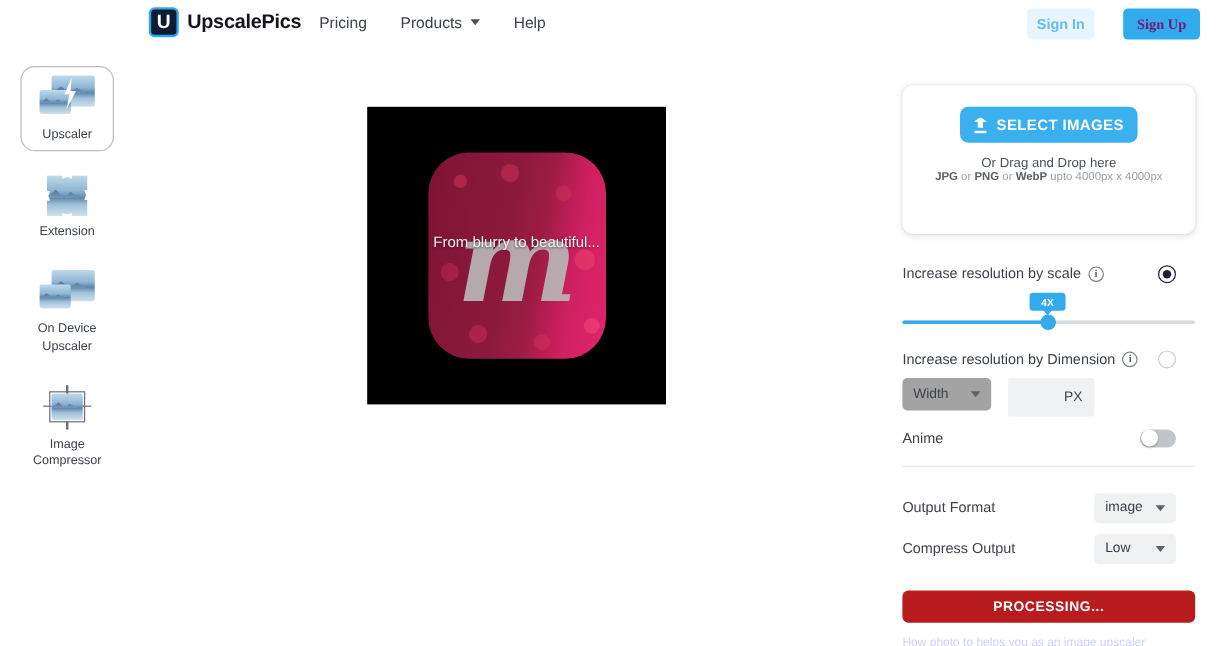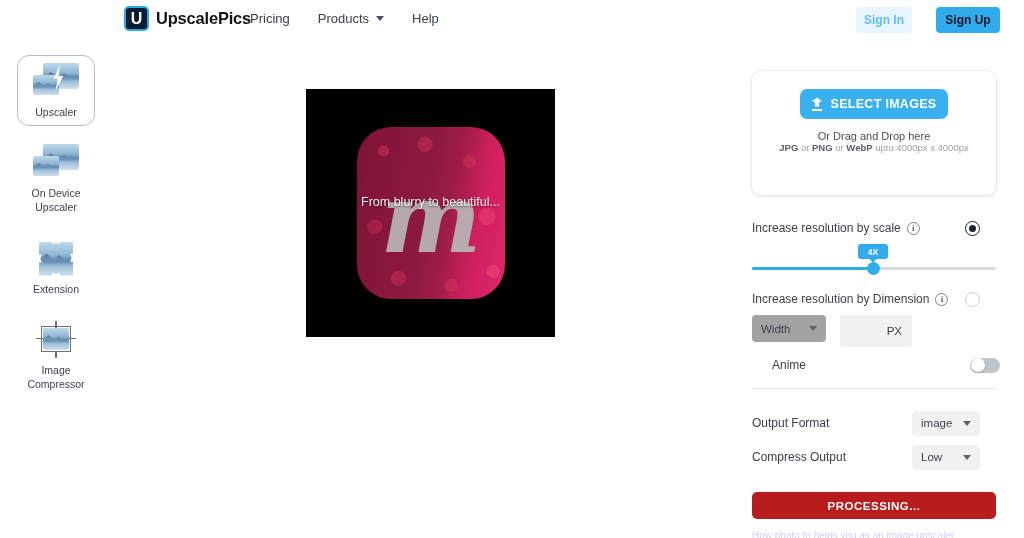--- a/index.html
+++ b/index.html
@@ -21,44 +21,44 @@
   .brand { position: absolute; left: 124px; top: 6px; display: flex; align-items: center; gap: 7px; }
   .logo-mark {
     width: 25px; height: 25px; border-radius: 5px;
     background: #0d1b33;
     border: 2px solid #2fa8e8;
     display: flex; align-items: center; justify-content: center;
     color: #ffffff; font-size: 16px; font-weight: 700; line-height: 1;
   }
   .brand-name { font-size: 16.5px; font-weight: 700; letter-spacing: -0.2px; color: #12141a; }
 
-  .nav { position: absolute; left: 250px; top: 11px; display: flex; align-items: center; gap: 28px; }
+  .nav { position: absolute; left: 266px; top: 11px; display: flex; align-items: center; gap: 28px; }
   .nav-item { font-size: 13px; color: #3b404b; cursor: pointer; display: flex; align-items: center; gap: 7px; }
   .caret {
     width: 0; height: 0;
     border-left: 4.5px solid transparent;
     border-right: 4.5px solid transparent;
     border-top: 5px solid #4a4f5a;
     display: inline-block;
   }
 
   .auth { position: absolute; right: 24px; top: 7px; display: flex; align-items: center; gap: 24px; }
   .btn-signin {
     width: 56px; height: 26px; border-radius: 4px;
     background: #e8f5fe; color: #62bdf0;
     font-size: 12px; font-weight: 700;
     display: flex; align-items: center; justify-content: center;
     border: none; cursor: pointer; font-family: inherit;
   }
   .btn-signup {
     width: 64px; height: 26px; border-radius: 4px;
-    background: #31abeb; color: #0f172a;
+    background: #31abeb; color: #701a75;
     font-size: 12px; font-weight: 700;
     display: flex; align-items: center; justify-content: center;
-    border: none; cursor: pointer; font-family: Liberation Sans, sans-serif;
+    border: none; cursor: pointer; font-family: Liberation Serif, serif;
   }
 
   
   .sidebar { position: absolute; left: 0; top: 55px; width: 112px; }
   .side-item {
     width: 78px; margin: 0 auto 10px auto;
     padding: 7px 4px 6px 4px;
     border-radius: 12px; border: 1px solid transparent;
     display: flex; flex-direction: column; align-items: center;
     cursor: pointer;
@@ -311,32 +311,32 @@
   <div class="side-item active">
     <div class="ico ico-upscaler">
       <div class="thumb back"></div>
       <div class="thumb front"></div>
       <div class="bolt"></div>
     </div>
     <div class="side-label">Upscaler</div>
   </div>
 
   <div class="side-item">
+    <div class="ico ico-ext">
+      <div class="thumb puz"></div>
+    </div>
+    <div class="side-label">Extension</div>
+  </div>
+
+  <div class="side-item">
     <div class="ico ico-ondevice">
       <div class="thumb back"></div>
       <div class="thumb front"></div>
     </div>
     <div class="side-label">On Device Upscaler</div>
-  </div>
-
-  <div class="side-item">
-    <div class="ico ico-ext">
-      <div class="thumb puz"></div>
-    </div>
-    <div class="side-label">Extension</div>
   </div>
 
   <div class="side-item">
     <div class="ico ico-compress">
       <div class="thumb mini"></div>
       <div class="frame"></div>
       <div class="crop-mark cm-t"></div>
       <div class="crop-mark cm-b"></div>
       <div class="crop-mark cm-l"></div>
       <div class="crop-mark cm-r"></div>
@@ -392,21 +392,21 @@
   <div class="field-row">
     <div class="sel-width">
       <span>Width</span>
       <span class="caret2"></span>
     </div>
     <div class="px-field">
       <span>PX</span>
     </div>
   </div>
 
-  <div class="opt-row" style="top:358px;margin-left:20px;">
+  <div class="opt-row" style="top:358px;">
     <div class="opt-label">
       <span>Anime</span>
     </div>
     <div class="toggle">
       <div class="knob"></div>
     </div>
   </div>
 
   <div class="divider" style="top:388px;"></div>
 

